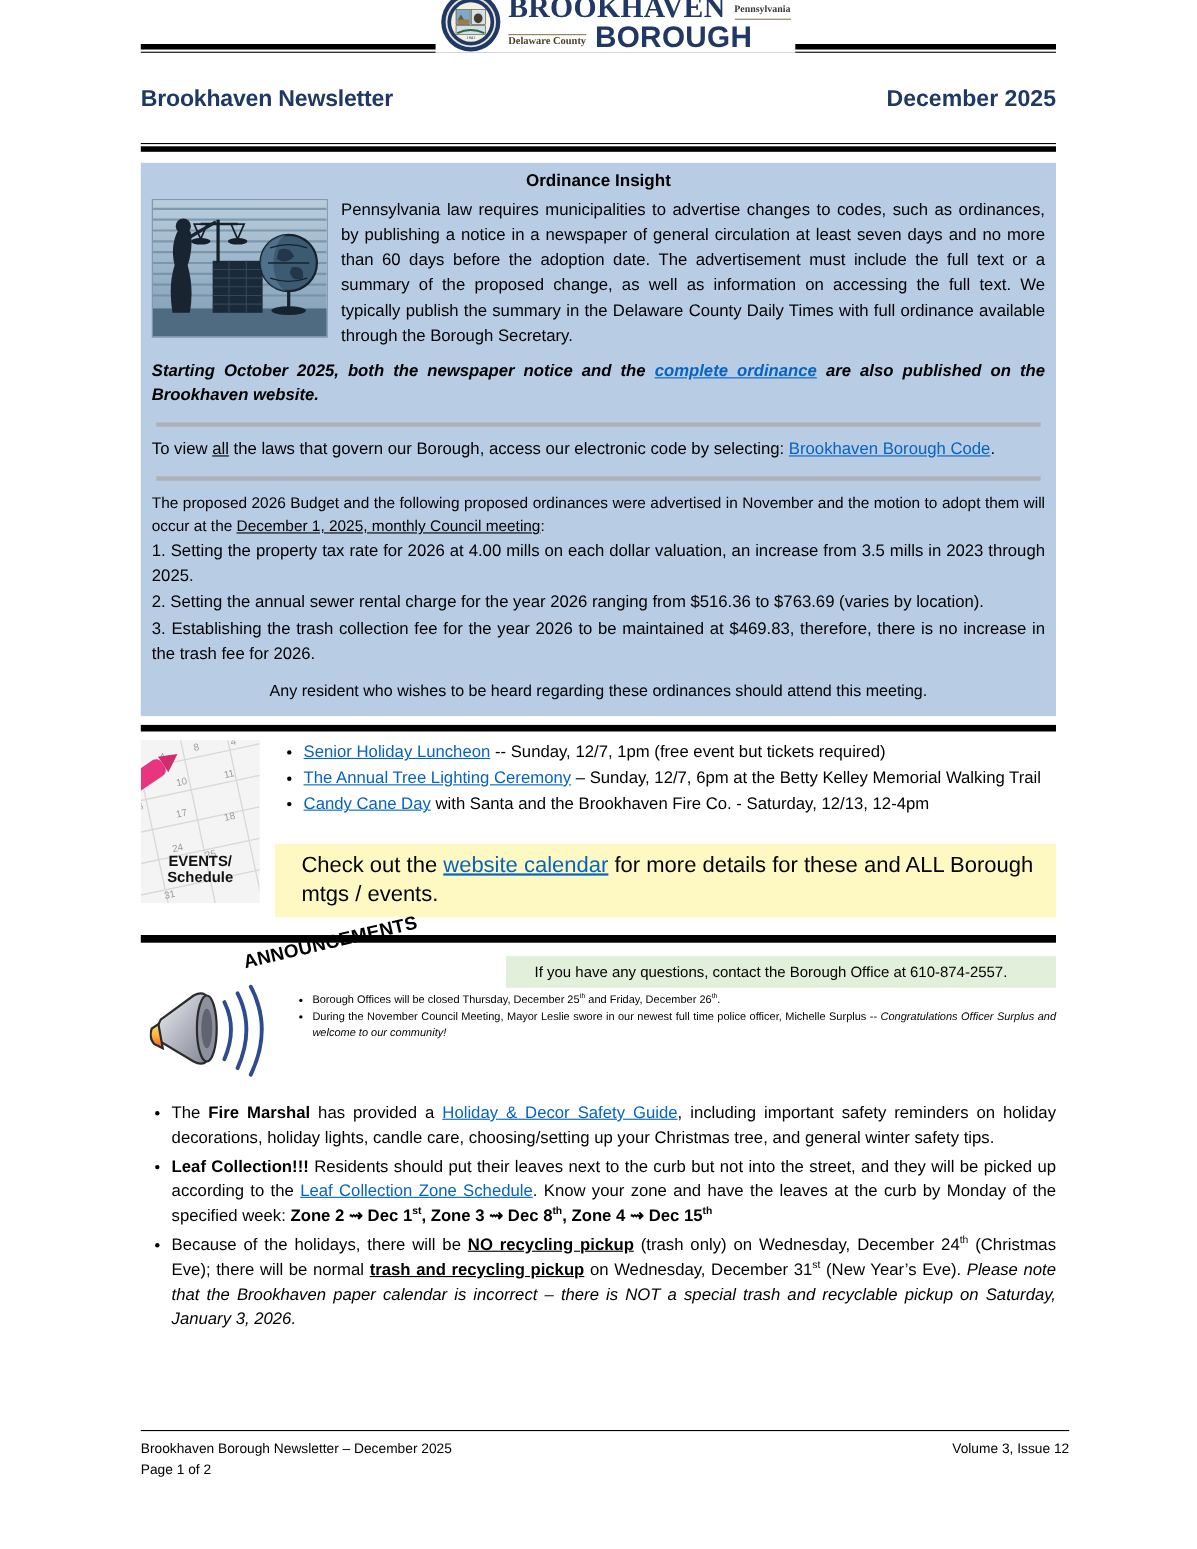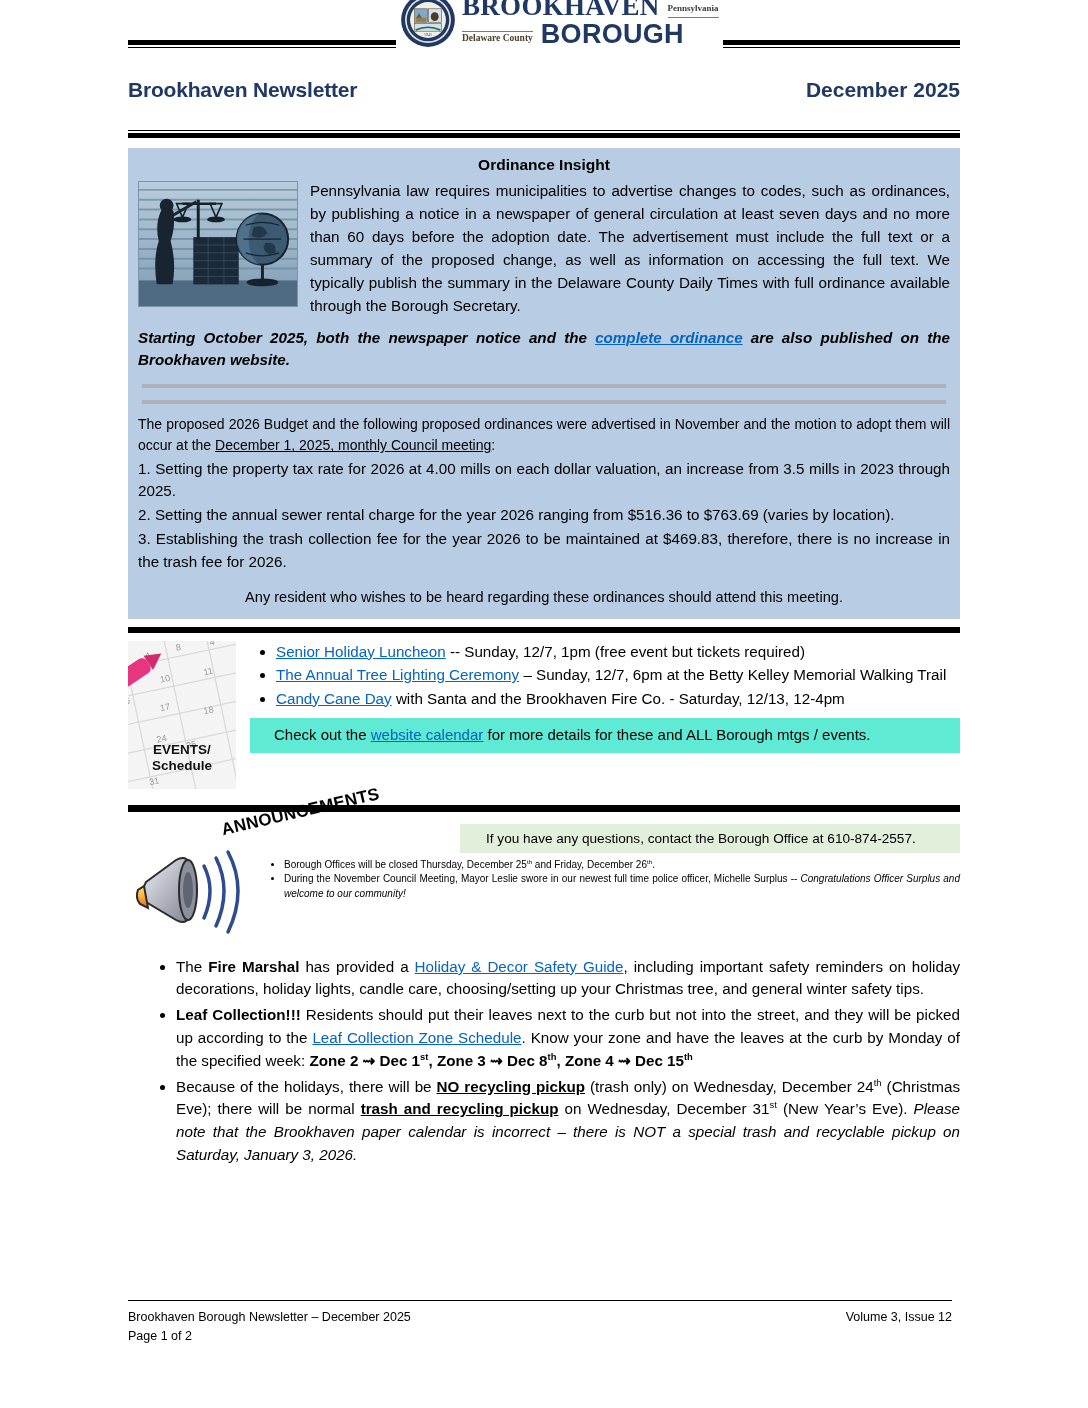--- a/index.html
+++ b/index.html
@@ -247,24 +247,24 @@
     margin: 0;
     padding-left: 26px;
     list-style: disc;
   }
   ul.bullets li {
     font-size: 15.2px;
     line-height: 1.48;
     margin-bottom: 1px;
   }
   .yellow-box {
-    background: #5eead4;
-    margin-top: 8px;
+    background: #fef9c3;
+    margin-top: 24px;
     padding: 7px 8px 8px 24px;
-    font-size: 15px;
+    font-size: 20px;
     line-height: 1.3;
   }
 
   
   .ann-rule {
     margin: 16px 128px 0 128px;
     height: 7px;
     background: #000000;
   }
   .ann-top {
@@ -322,28 +322,27 @@
   .main-bullets ul {
     margin: 0;
     padding-left: 26px;
     list-style: disc;
   }
   .main-bullets li {
     font-size: 15.2px;
     line-height: 1.5;
     text-align: justify;
     margin-bottom: 3px;
-    margin-left: 20px;
   }
 
   
   .footer {
     position: absolute;
     left: 128px;
-    right: 136px;
+    right: 116px;
     top: 1300px;
   }
   .footer-rule {
     height: 1px;
     background: #000000;
     margin-bottom: 7px;
   }
   .footer-row {
     display: flex;
     justify-content: space-between;
@@ -463,20 +462,23 @@
     </svg>
 
     <div class="ord-body">Pennsylvania law requires municipalities to advertise changes to codes, such as ordinances, by publishing a notice in a newspaper of general circulation at least seven days and no more than 60 days before the adoption date. The advertisement must include the full text or a summary of the proposed change, as well as information on accessing the full text. We typically publish the summary in the Delaware County Daily Times with full ordinance available through the Borough Secretary.</div>
 
     <div class="ord-emph">
       <span>Starting October 2025, both the newspaper notice and the </span><a class="lnk" href="#">complete ordinance</a><span> are also published on the Brookhaven website.</span>
     </div>
 
     <div class="ord-div"></div>
 
+    <div class="ord-line">
+      <span>To view </span><span class="u">all</span><span> the laws that govern our Borough, access our electronic code by selecting: </span><a class="lnk" href="#">Brookhaven Borough Code</a><span>.</span>
+    </div>
 
     <div class="ord-div"></div>
 
     <div class="ord-para">
       <span>The proposed 2026 Budget and the following proposed ordinances were advertised in November and the motion to adopt them will occur at the </span><span class="u">December 1, 2025, monthly Council meeting</span><span>:</span>
     </div>
 
     <div class="ord-item">1.  Setting the property tax rate for 2026 at 4.00 mills on each dollar valuation, an increase from 3.5 mills in 2023 through 2025.</div>
     <div class="ord-item">2.  Setting the annual sewer rental charge for the year 2026 ranging from $516.36 to $763.69 (varies by location).</div>
     <div class="ord-item">3.  Establishing the trash collection fee for the year 2026 to be maintained at $469.83, therefore, there is no increase in the trash fee for 2026.</div>

